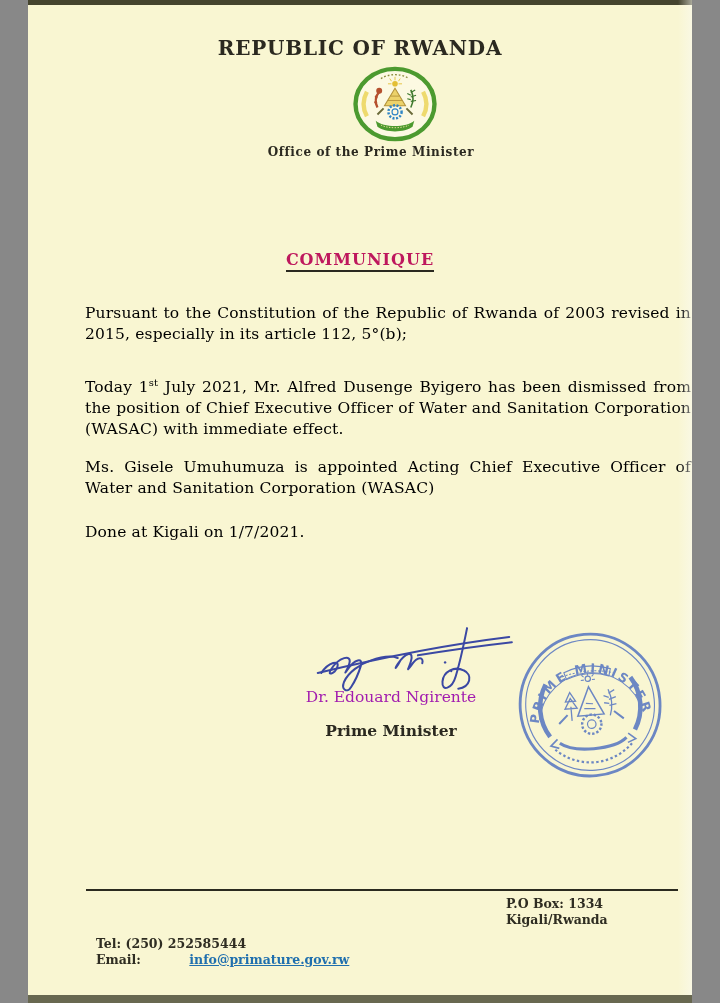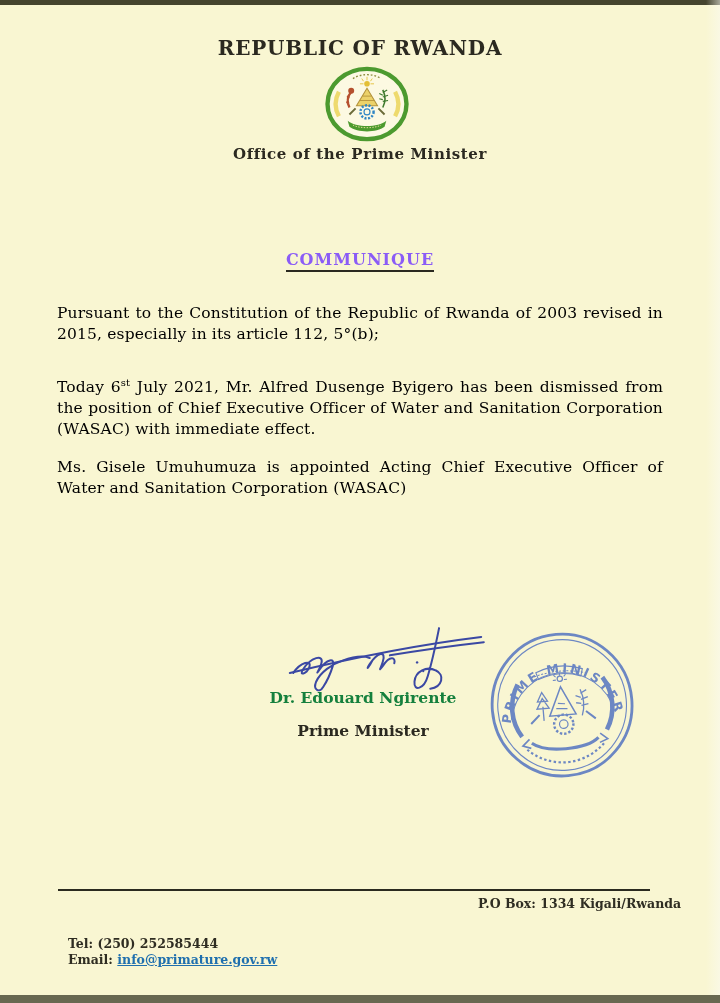--- a/index.html
+++ b/index.html
@@ -1,67 +1,67 @@
 <!DOCTYPE html>
 <html><head>
 <meta charset="utf-8">
 <style>
   html,body{margin:0;padding:0;background:#888;}
   .page{
-    position:relative;width:720px;height:1003px;margin:0 auto;
+    position:relative;width:664px;height:1003px;margin:0 auto;
     background:#f9f6d2;overflow:hidden;
     font-family:"DejaVu Serif","Liberation Serif",serif;
     color:#35332a;
   }
   .edge-top{position:absolute;top:0;left:0;width:100%;height:5px;background:#45442e;}
   .edge-bottom{position:absolute;bottom:0;left:0;width:100%;height:8px;background:#686850;}
   .edge-right{position:absolute;top:0;right:0;width:14px;height:100%;
     background:linear-gradient(to right,rgba(250,250,242,0),rgba(250,250,242,.55));pointer-events:none;}
   .doc-title{
     position:absolute;top:36px;left:0;width:100%;text-align:center;
     font-size:20px;font-weight:bold;letter-spacing:.8px;color:#2b2920;
   }
   .emblem{position:absolute;top:65px;left:324px;}
   .office-title{
-    position:absolute;top:145px;left:0;width:100%;text-align:center;
-    font-size:15px;font-weight:bold;letter-spacing:.6px;color:#2b2920;
+    position:absolute;top:145px;left:11px;width:100%;text-align:center;
+    font-size:12px;font-weight:bold;letter-spacing:.6px;color:#2b2920;
   }
   .communique-heading{
     position:absolute;top:250px;left:0;width:100%;text-align:center;
-    font-size:16px;font-weight:bold;letter-spacing:1px;color:#8b5cf6;
+    font-size:16px;font-weight:bold;letter-spacing:1px;color:#be185d;
   }
   .communique-heading span{border-bottom:2.5px solid #2b2920;padding-bottom:1px;}
   .para{
     position:absolute;left:57px;width:606px;
     font-size:15.5px;line-height:21px;letter-spacing:.15px;
     text-align:justify;color:#000000;
   }
   .p1{top:287px;}
   .p2{top:356px;}
   .p3{top:441px;}
   .done-line{top:506px;text-align:left;}
   .behalf{top:561px;font-weight:bold;color:#2f2d22;}
   sup{font-size:10px;vertical-align:6px;}
   .signature{position:absolute;left:283px;top:622px;}
   .signatory-name{
     position:absolute;top:688px;left:238px;width:250px;text-align:center;
-    font-size:15.5px;font-weight:bold;color:#15803d;
+    font-size:15.5px;font-weight:normal;color:#a21caf;
   }
   .signatory-title{
     position:absolute;top:721px;left:238px;width:250px;text-align:center;
     font-size:15.5px;font-weight:bold;color:#2b2920;
   }
   .stamp{position:absolute;left:486px;top:628px;}
   .footer-rule{position:absolute;top:889px;left:58px;width:592px;height:0;
     border-top:2.6px solid #2b2a1f;}
   .footer-left{position:absolute;top:936px;left:68px;font-size:12.5px;font-weight:bold;
     line-height:16px;color:#2f2d22;}
   .footer-right{position:absolute;top:896px;left:478px;font-size:12.5px;font-weight:bold;
     line-height:16px;color:#2f2d22;}
-  .doc-link{color:#1f6fae;text-decoration:underline;cursor:pointer;}
+  .doc-link{color:#1f6fae;text-decoration:underline;cursor:pointer;margin-left:44px;}
 </style>
 </head>
 <body>
 
 <div class="page">
   <div class="edge-top"></div>
 
   <div class="doc-title">REPUBLIC OF RWANDA</div>
 
   <svg class="emblem" width="86" height="78" viewBox="0 0 98 88">
@@ -93,24 +93,25 @@
   </svg>
 
   <div class="office-title">Office of the Prime Minister</div>
 
   <div class="communique-heading">
     <span>COMMUNIQUE</span>
   </div>
 
   <p class="para p1">Pursuant to the Constitution of the Republic of Rwanda of 2003 revised in 2015, especially in its article 112, 5°(b);</p>
 
-  <p class="para p2"><span>Today 6</span><sup>st</sup><span> July 2021, Mr. Alfred Dusenge Byigero has been dismissed from the position of Chief Executive Officer of Water and Sanitation Corporation (WASAC) with immediate effect.</span></p>
+  <p class="para p2"><span>Today 1</span><sup>st</sup><span> July 2021, Mr. Alfred Dusenge Byigero has been dismissed from the position of Chief Executive Officer of Water and Sanitation Corporation (WASAC) with immediate effect.</span></p>
 
   <p class="para p3">Ms. Gisele Umuhumuza is appointed Acting Chief Executive Officer of Water and Sanitation Corporation (WASAC)</p>
 
+  <p class="para done-line">Done at Kigali on 1/7/2021.</p>
 
 
   <svg class="signature" width="205" height="72" viewBox="0 0 230 82">
     <g fill="none" stroke="#2b3aa0" stroke-width="2.3" stroke-linecap="round" opacity="0.92">
       <path d="M10,58 C18,46 32,42 28,52 C25,59 16,62 21,54 C30,40 45,36 42,47 C40,55 34,62 40,54 C48,42 58,40 55,50 C52,60 48,68 44,74 C40,81 32,78 36,68 C41,57 54,48 66,44 C80,39 90,38 97,41"></path>
       <path d="M6,58 C60,45 150,26 224,17"></path>
       <path d="M100,44 C96,52 92,56 97,48 C106,34 116,32 112,45 C110,52 106,58 112,50 C120,38 127,40 125,47"></path>
       <path d="M176,7 C172,27 168,46 163,62 C159,76 147,80 148,68 C149,56 162,50 172,55 C183,60 180,74 166,76"></path>
       <path d="M120,38 C155,32 200,26 227,23"></path>
       <circle cx="151" cy="46" r="1.4" fill="#2b3aa0" stroke="none"></circle>

